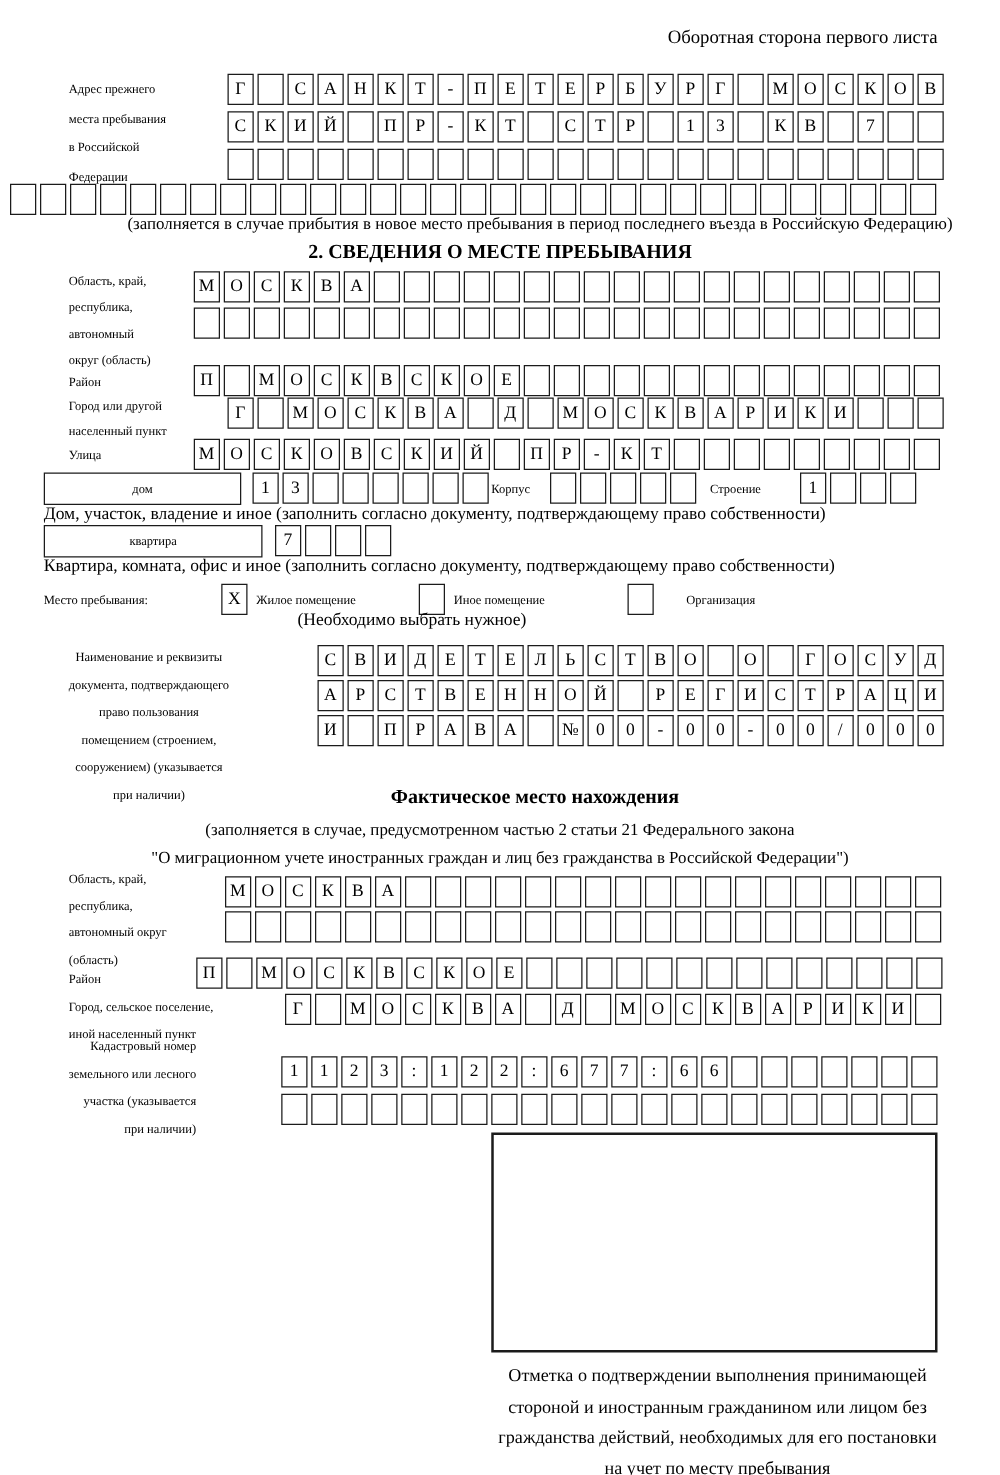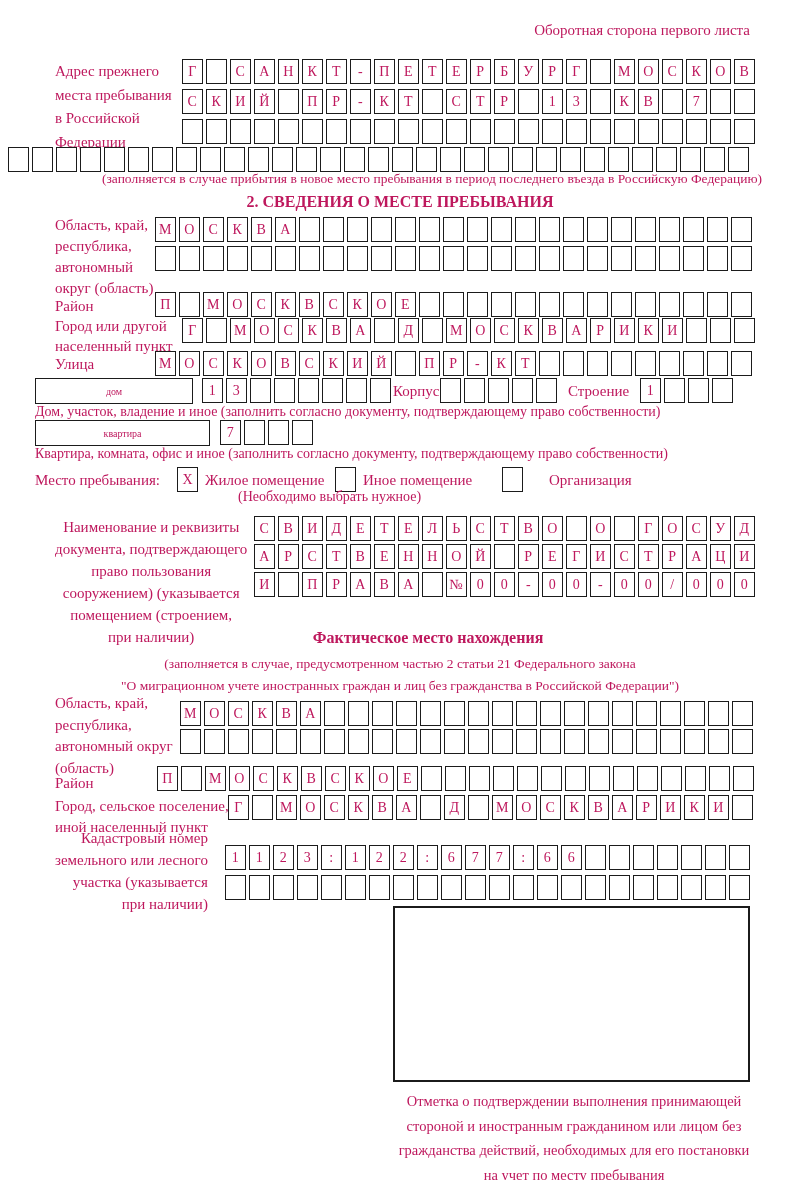--- a/index.html
+++ b/index.html
@@ -1,21 +1,21 @@
 <!DOCTYPE html>
 <html><head>
 <meta charset="utf-8">
 <style>
   html,body{margin:0;padding:0;background:#fff;}
   .page{
     position:relative;width:800px;height:1180px;background:#fff;overflow:hidden;
-    font-family:"Liberation Serif",serif;color:#be185d;
+    font-family:"Liberation Serif",serif;color:#000000;
   }
   .abs{position:absolute;}
-  .lbl{font-size:15px;line-height:21px;white-space:nowrap;}
+  .lbl{font-size:10px;line-height:21px;white-space:nowrap;}
   .lines div{white-space:nowrap;}
   .cellrow{position:absolute;display:flex;}
   .cell{
     box-sizing:border-box;width:20.5px;height:25px;margin-right:3.5px;
     border:1.5px solid #1b1b1b;display:flex;align-items:center;justify-content:center;
     font-size:14px;flex:none;background:#fff;
   }
   .widebox{
     box-sizing:border-box;border:1.6px solid #1b1b1b;display:flex;
     align-items:center;justify-content:center;font-size:10px;background:#fff;
@@ -351,22 +351,22 @@
   <div class="abs chk" style="left:335px;top:467px;"></div>
   <div class="abs lbl" style="left:363px;top:470px;">Иное помещение</div>
   <div class="abs chk" style="left:502px;top:467px;"></div>
   <div class="abs lbl" style="left:549px;top:470px;">Организация</div>
   <div class="abs note" style="left:238px;top:489px;font-size:14px;">(Необходимо выбрать нужное)</div>
 
   <div class="abs lbl lines" style="left:55px;top:516px;line-height:22px;text-align:center;">
       <div>Наименование и реквизиты</div>
       <div>документа, подтверждающего</div>
       <div>право пользования</div>
+      <div>помещением (строением,</div>
       <div>сооружением) (указывается</div>
-      <div>помещением (строением,</div>
       <div>при наличии)</div>
     </div>
   <div class="cellrow" style="left:254px;top:516px;">
       <div class="cell">С</div>
       <div class="cell">В</div>
       <div class="cell">И</div>
       <div class="cell">Д</div>
       <div class="cell">Е</div>
       <div class="cell">Т</div>
       <div class="cell">Е</div>

